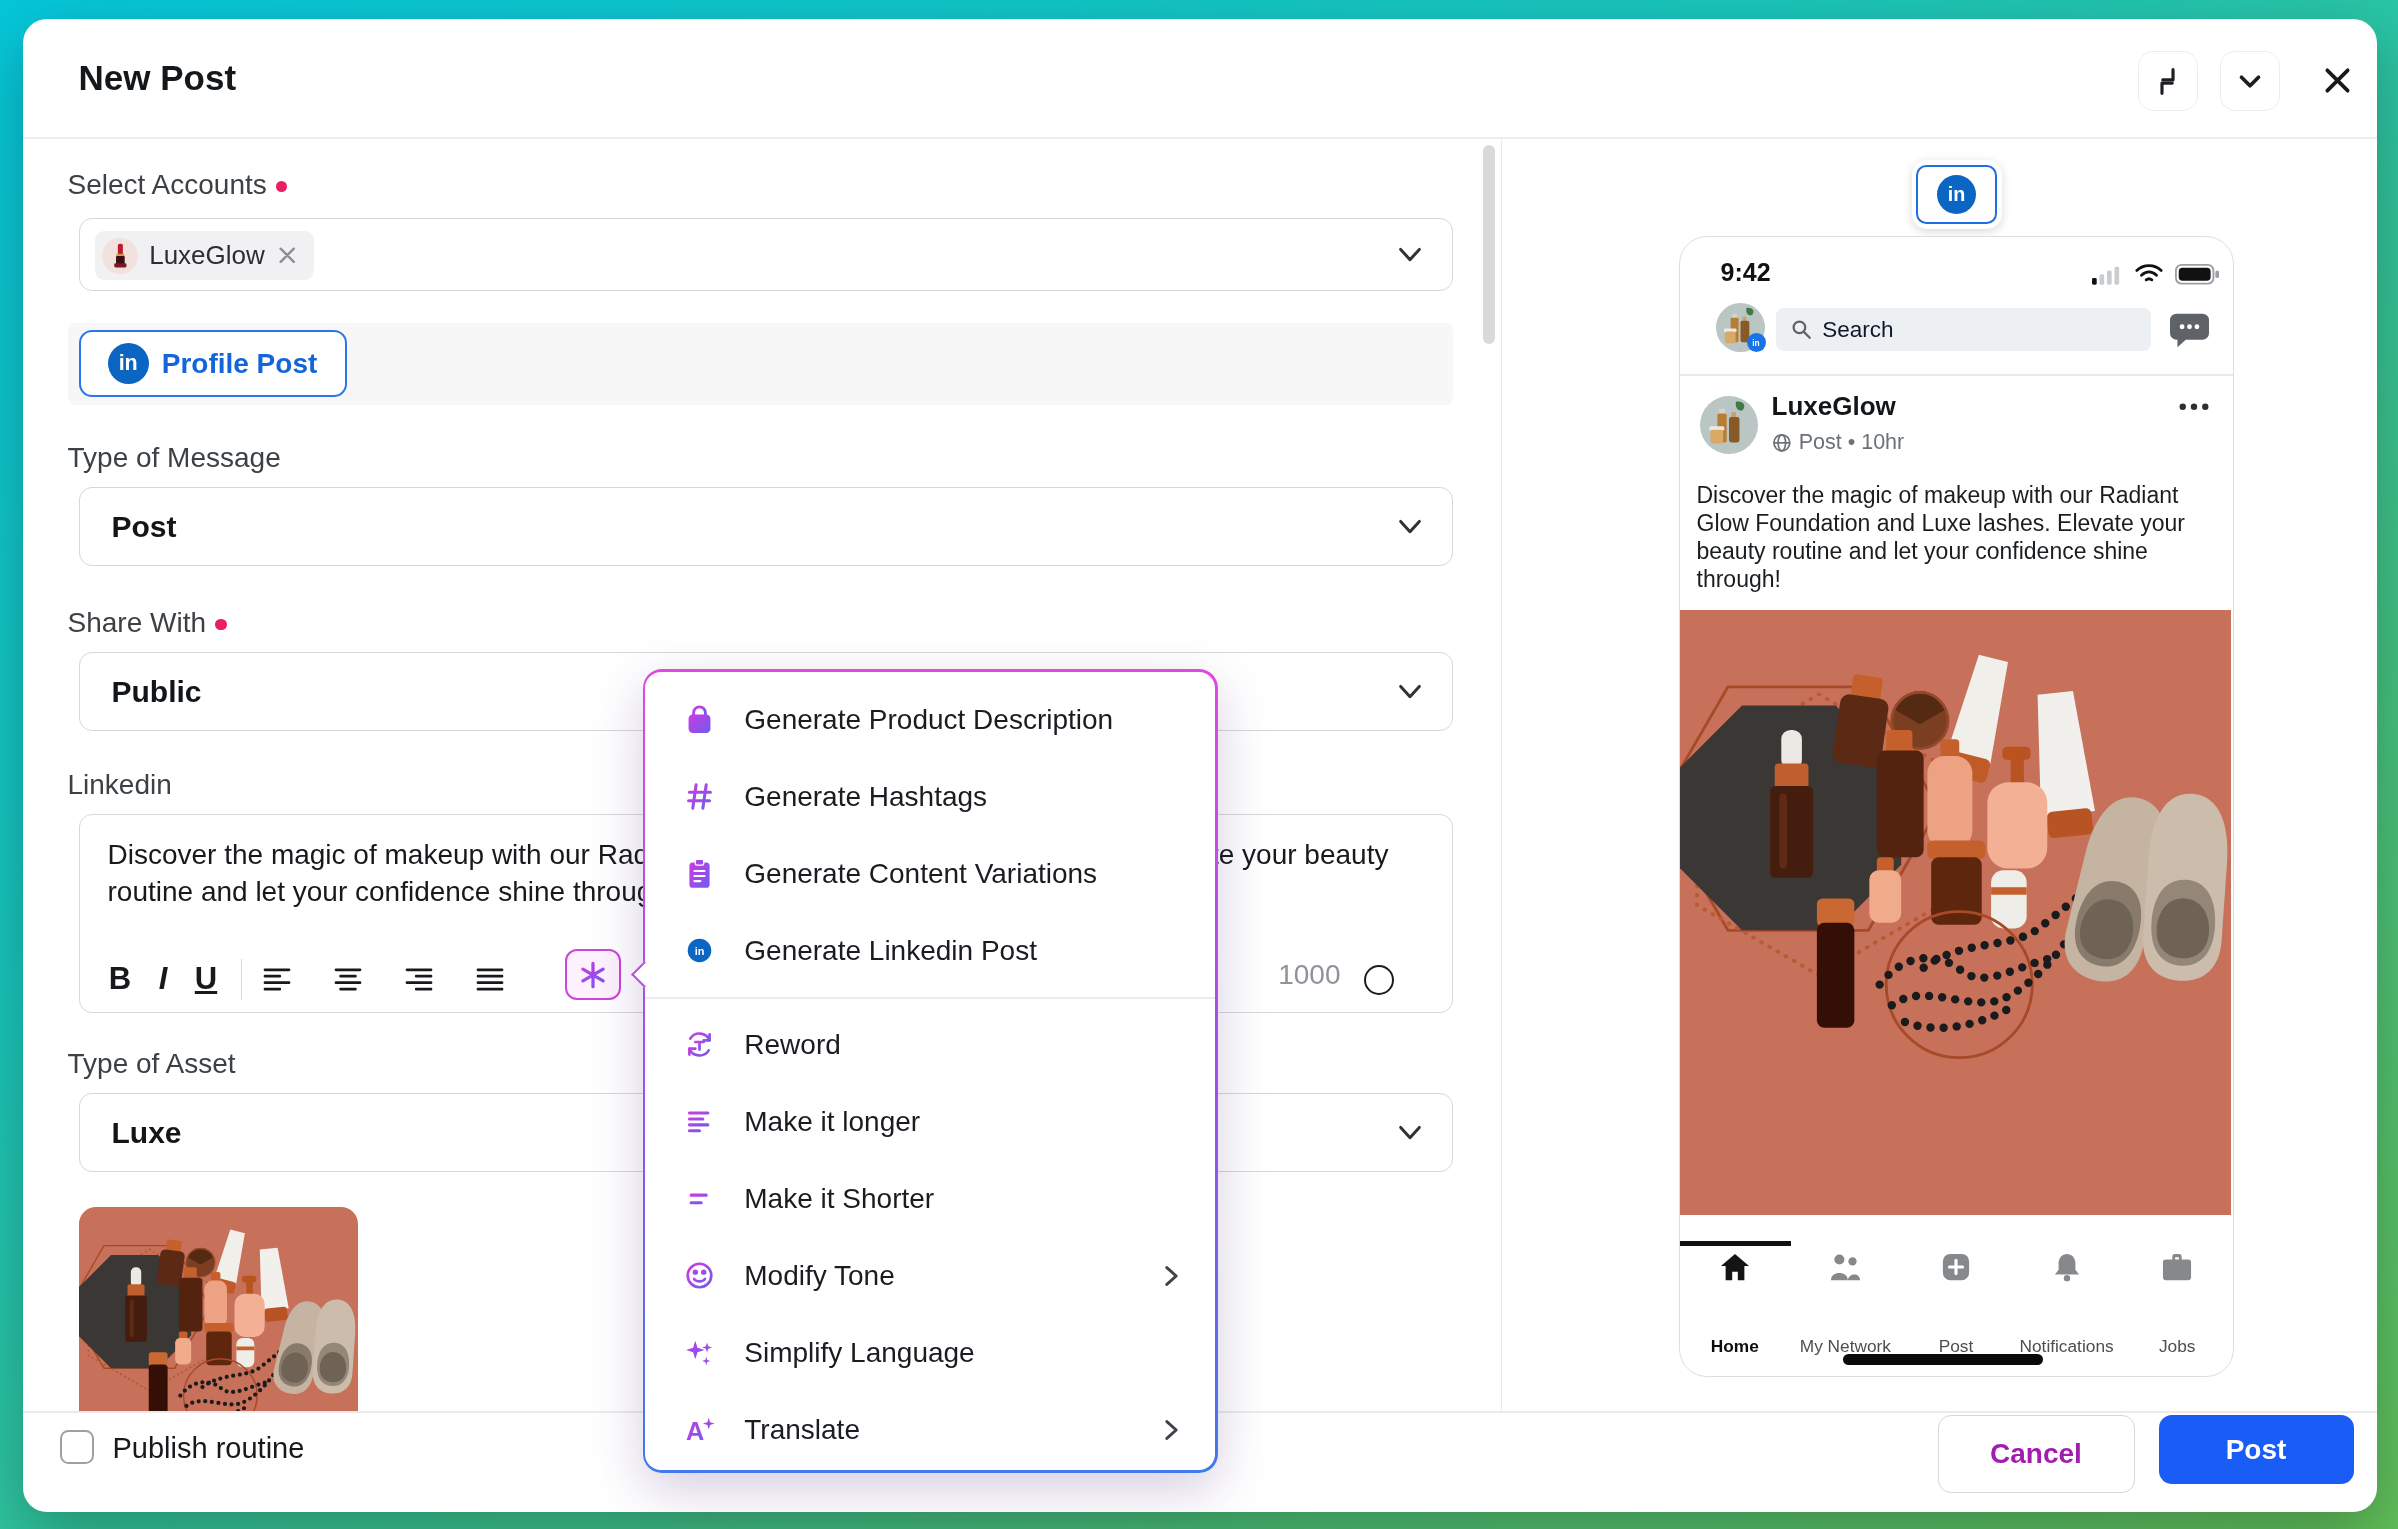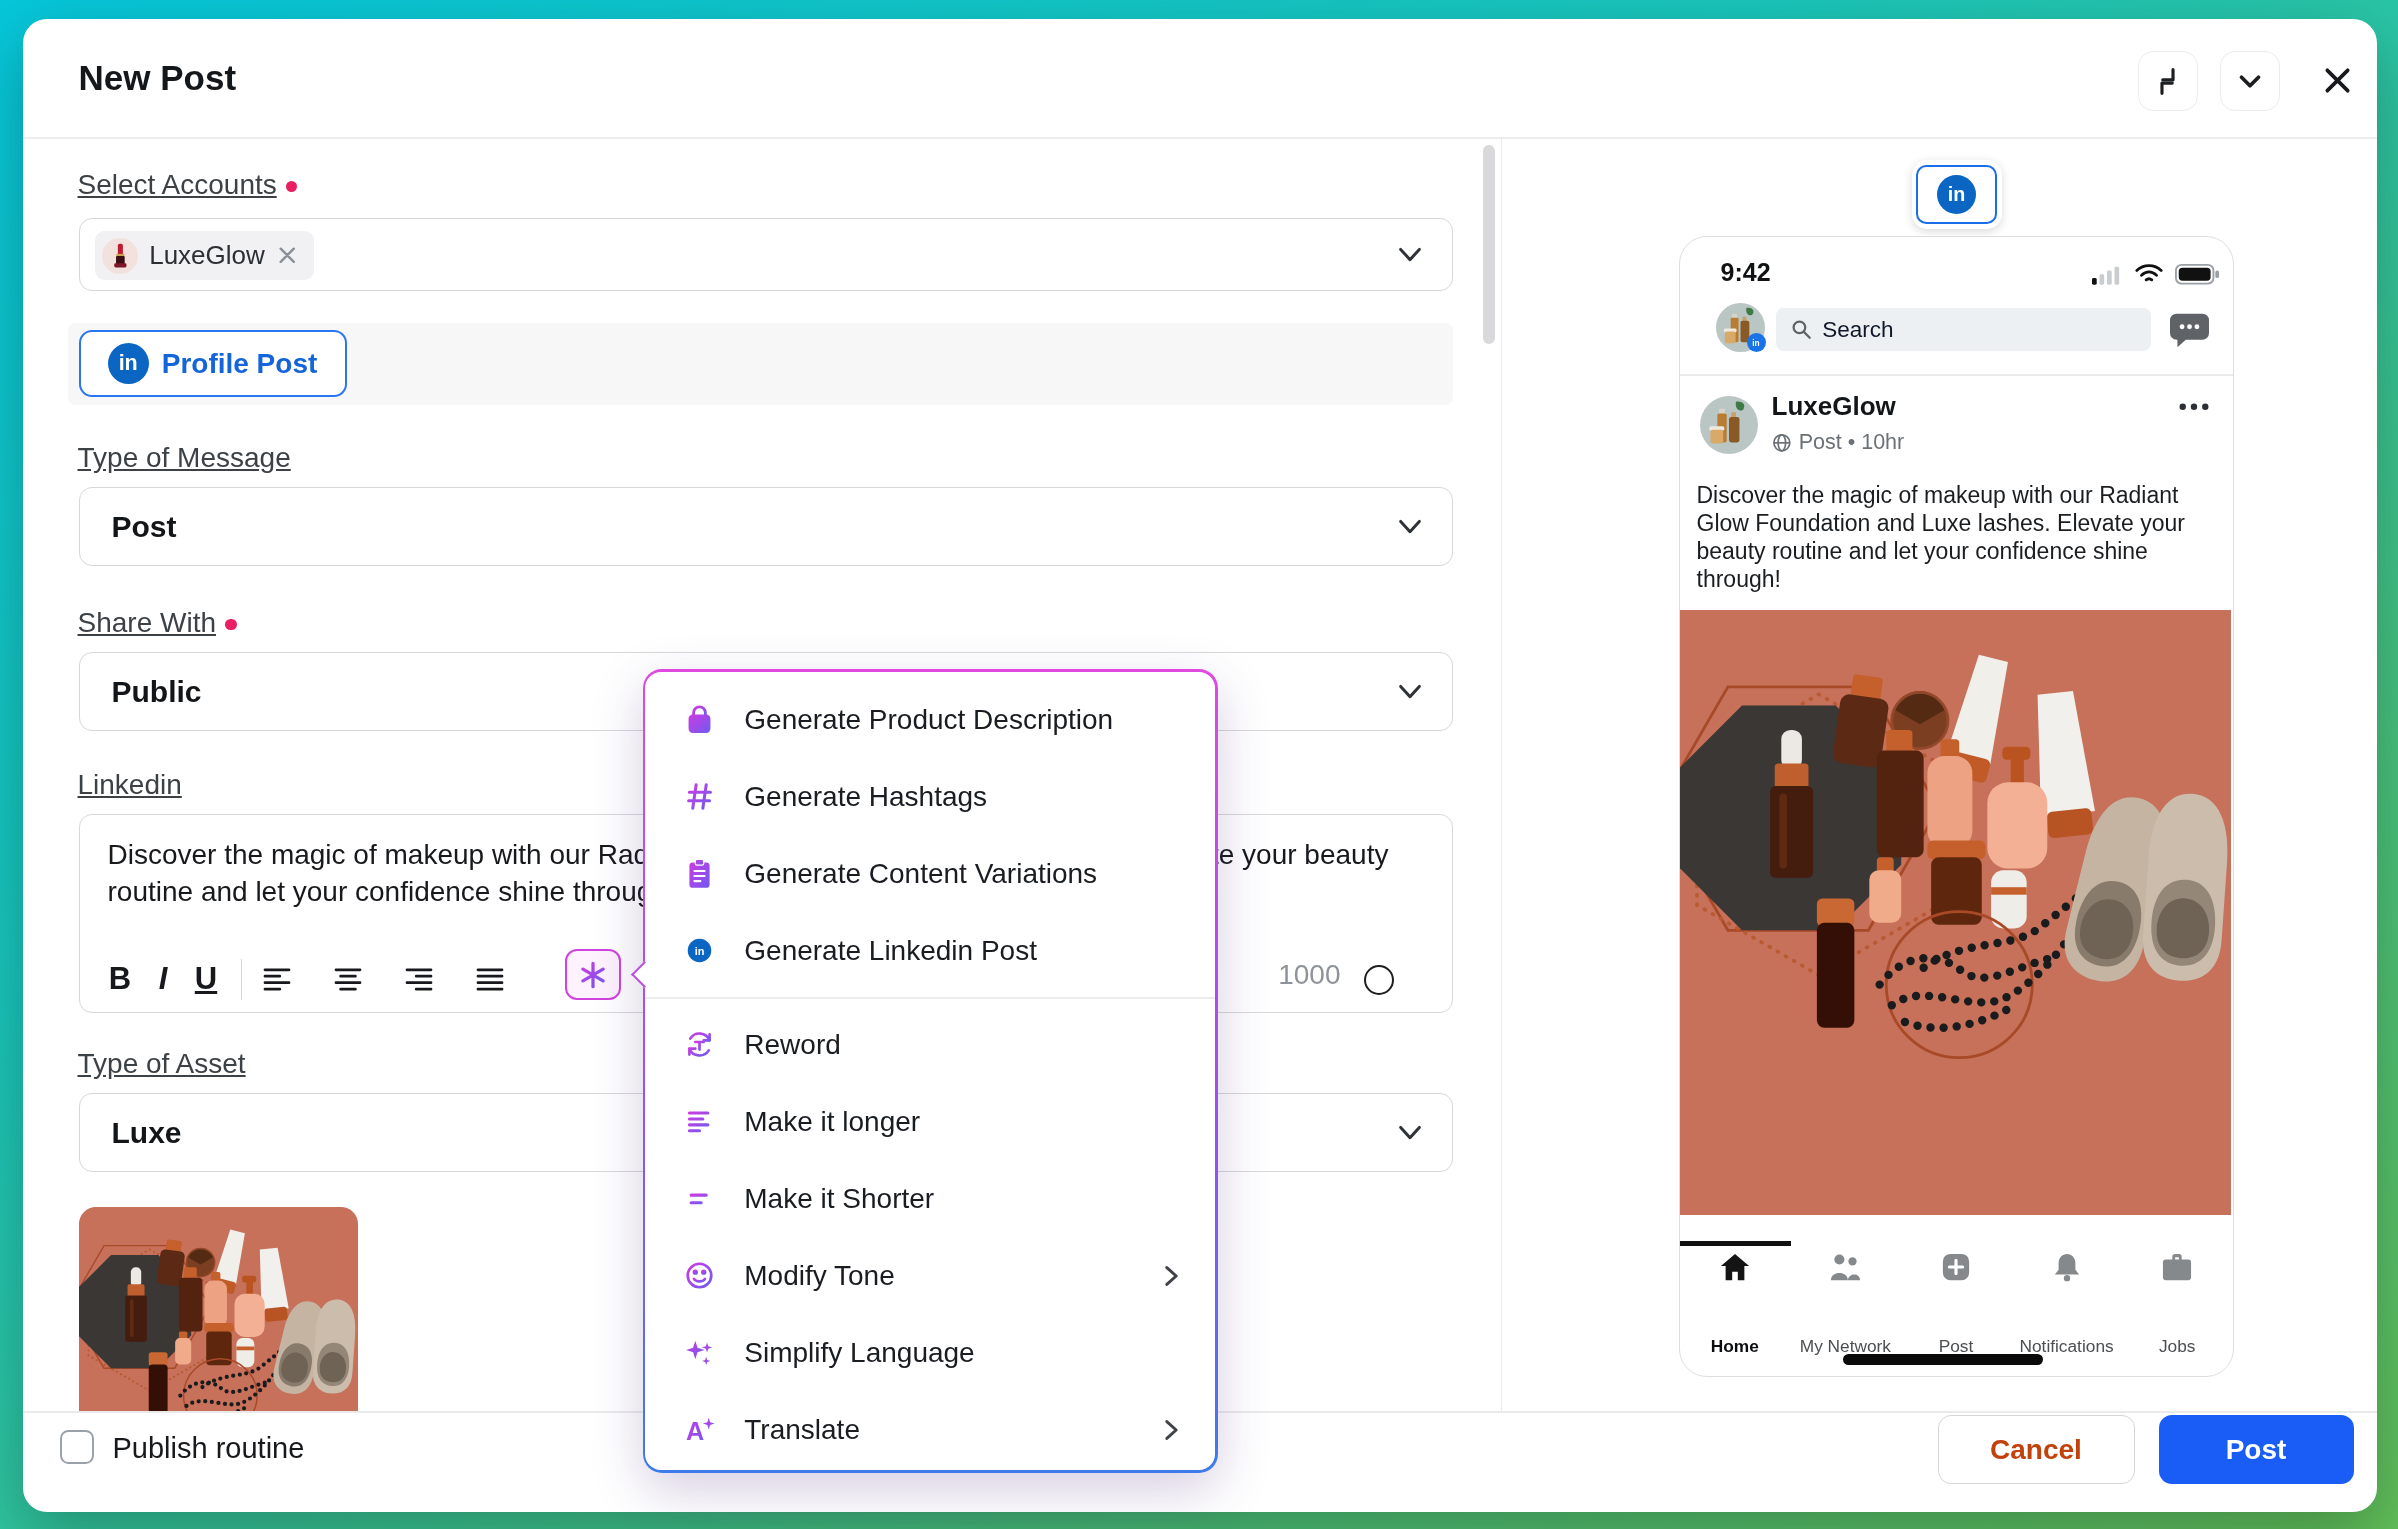--- a/index.html
+++ b/index.html
@@ -13,21 +13,21 @@
   .modal{
     position:absolute;left:22.5px;top:19px;width:2354px;height:1493px;
     background:#fff;border-radius:24px;box-shadow:0 22.5px 66px rgba(0,0,0,.28);
   }
   .title{position:absolute;left:56px;top:39px;font-size:35px;font-weight:700;color:#15181b;}
   .winbtn{position:absolute;width:58px;height:58px;border:1.9px solid #ececee;border-radius:15px;
     display:flex;align-items:center;justify-content:center;background:#fff;cursor:pointer;}
   .hdivider{position:absolute;left:0;top:118px;width:100%;height:1.9px;background:#ededee;}
   .vdivider{position:absolute;left:1478px;top:120px;width:1.9px;height:1272px;background:#ebebec;}
   .scrollthumb{position:absolute;left:1460px;top:126px;width:12px;height:199px;border-radius:6.6px;background:#d9d9db;}
-  .flabel{position:absolute;left:55px;font-size:28px;color:#3c4146;text-decoration:underline;}
+  .flabel{position:absolute;left:45px;font-size:28px;color:#3c4146;}
   .reqdot{display:inline-block;width:11.2px;height:11.2px;border-radius:50%;background:#e91e63;margin-left:9.4px;vertical-align:middle;}
   .selbox{position:absolute;left:56px;width:1374px;border:1.9px solid #d7d7d9;border-radius:13px;background:#fff;box-sizing:border-box;}
   .selval{position:absolute;left:32px;top:50%;transform:translateY(-50%);font-size:30px;font-weight:600;color:#131619;}
   .chev{position:absolute;right:28px;top:50%;transform:translateY(-50%);}
   .chip{position:absolute;left:15px;top:12px;height:49px;background:#f1f1f3;border-radius:9.4px;
     display:flex;align-items:center;gap:11.2px;padding:0 15px 0 7.5px;}
   .chip-avatar{width:36px;height:36px;border-radius:50%;overflow:hidden;flex:0 0 auto;}
   .chip-name{font-size:26px;font-weight:500;color:#2b2e33;}
   .strip{position:absolute;left:45px;top:304px;width:1385px;height:82px;background:#f7f7f8;border-radius:7.5px;}
   .tabbtn{position:absolute;left:56px;top:311px;width:268px;height:67px;background:#fff;border:2.8px solid #2b76ee;
@@ -44,22 +44,22 @@
   .tb.u{text-decoration:underline;font-weight:600;}
   .tbsep{width:1.9px;height:41px;background:#d6d6d8;margin:0 13px;}
   .aibtn{position:absolute;left:485px;top:134px;width:56px;height:51px;border:2.3px solid #cf44dd;border-radius:12px;
     background:#fdf2fd;display:flex;align-items:center;justify-content:center;cursor:pointer;box-sizing:border-box;}
   .charcount{position:absolute;right:111px;bottom:20.6px;font-size:28px;color:#8e939a;}
   .emojiring{position:absolute;right:58px;bottom:17px;width:30px;height:30px;border:2.8px solid #1c1e21;border-radius:50%;box-sizing:border-box;cursor:pointer;}
   .thumb{position:absolute;left:56px;top:1188px;width:279px;height:204px;overflow:hidden;border-radius:17px 17px 0 0;}
   .footer-divider{position:absolute;left:0;top:1392px;width:100%;height:1.9px;background:#eaeaeb;}
   .checkbox{position:absolute;left:37px;top:1411px;width:34px;height:34px;border:2.8px solid #9ba1a8;border-radius:8.4px;background:#fff;box-sizing:border-box;cursor:pointer;}
   .publabel{position:absolute;left:90px;top:1413px;font-size:29px;color:#17191c;}
-  .btn-cancel{position:absolute;left:1915px;top:1396px;width:197px;height:69px;border:1.9px solid #d6d6d8;border-radius:13px;
-    background:#fff;font-size:28px;font-weight:600;color:#c2410c;display:flex;align-items:center;justify-content:center;cursor:pointer;box-sizing:border-box;}
+  .btn-cancel{position:absolute;left:1915px;top:1396px;width:197px;height:78px;border:1.9px solid #d6d6d8;border-radius:13px;
+    background:#fff;font-size:28px;font-weight:600;color:#a21caf;display:flex;align-items:center;justify-content:center;cursor:pointer;box-sizing:border-box;}
   .btn-post{position:absolute;left:2136px;top:1396px;width:195px;height:69px;border-radius:13px;background:#1a5cf6;
     font-size:28px;font-weight:700;color:#fff;display:flex;align-items:center;justify-content:center;cursor:pointer;}
   
   .ai-menu{position:absolute;left:620px;top:650px;width:575px;height:804px;padding:2.8px;border-radius:19px;box-sizing:border-box;
     background:linear-gradient(180deg,#df49e0 0%,#9a51ea 55%,#3e7bea 100%);box-shadow:0 17px 52px rgba(70,30,120,.22);z-index:50;}
   .ai-inner{background:#fff;border-radius:16px;width:100%;height:100%;box-sizing:border-box;padding:9.4px 0;overflow:hidden;}
   .ai-item{height:77px;display:flex;align-items:center;gap:24px;padding:0 34px;cursor:pointer;text-align:center;}
   .ai-ic{width:41px;height:41px;display:flex;align-items:center;justify-content:center;flex:0 0 auto;}
   .ai-label{font-size:28px;color:#191c20;font-weight:500;}
   .ai-sub{margin-left:auto;}

